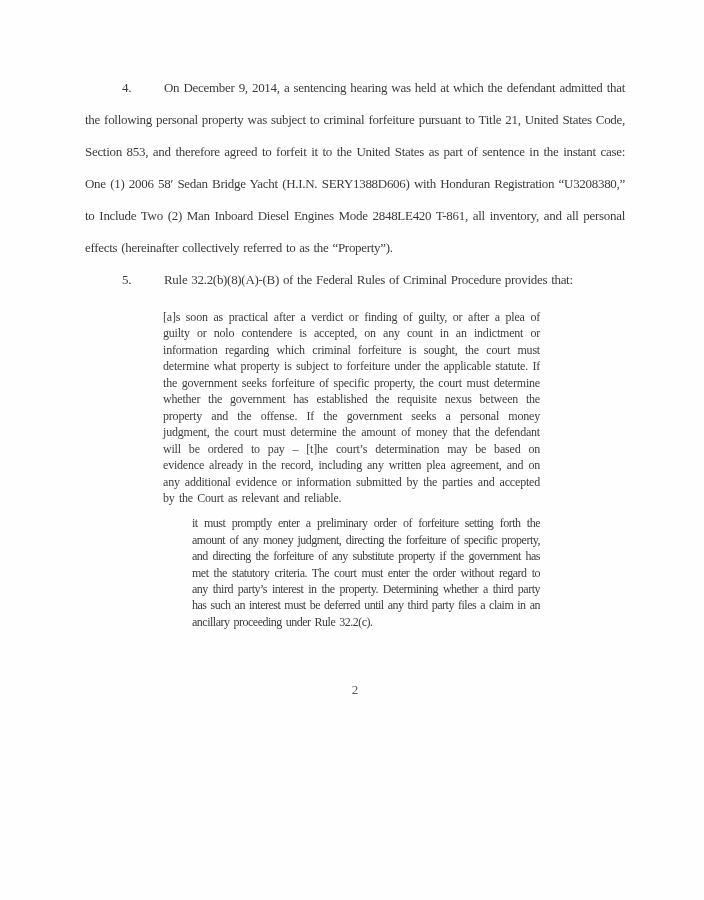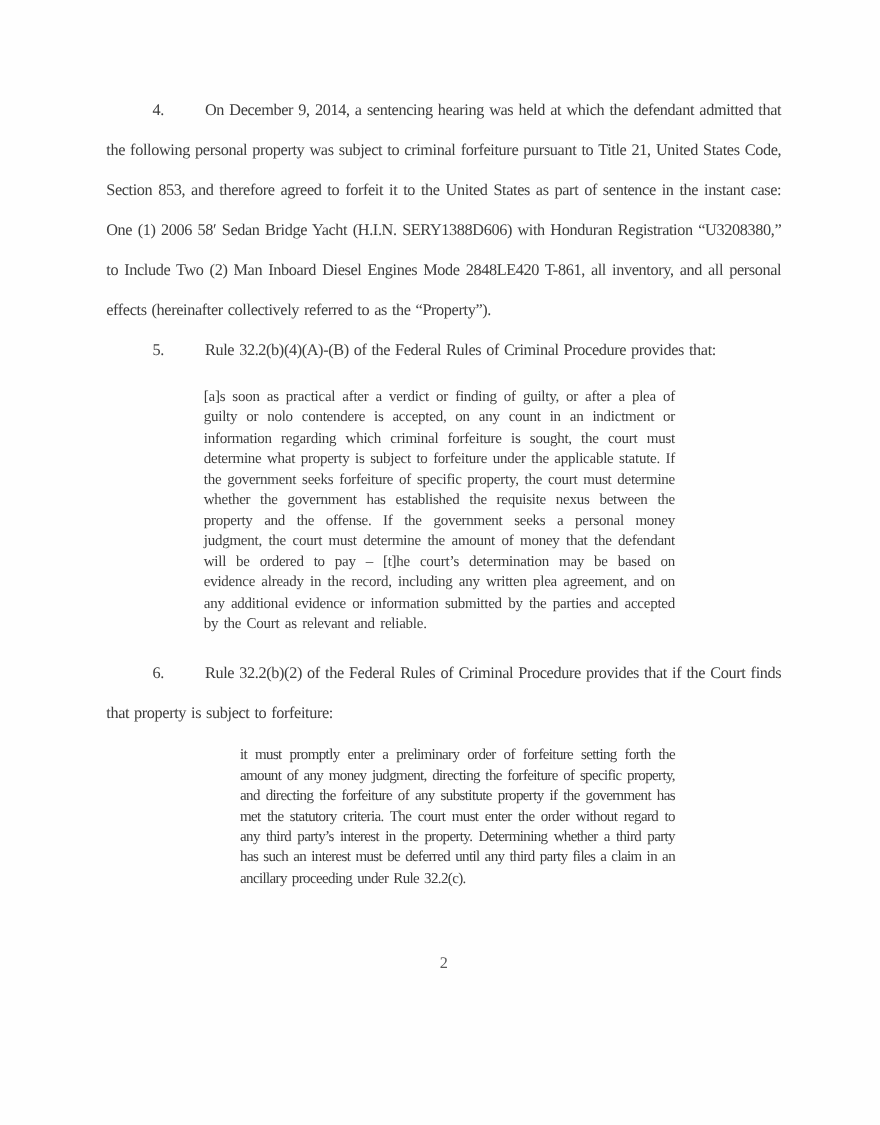--- a/index.html
+++ b/index.html
@@ -35,21 +35,21 @@
     text-indent: 0;
   }
   .quote {
     font-size: 12px;
     line-height: 16.45px;
     text-align: justify;
     letter-spacing: -0.2px;
     word-spacing: 1.5px;
   }
   .quote-1 {
-    margin: 13px 0 16px 78px;
+    margin: 13px 0 4px 78px;
     width: 377px;
   }
   .quote-2 {
     margin: 9px 0 0 107px;
     width: 348px;
     letter-spacing: -0.5px;
     line-height: 16.4px;
   }
   .para-6 {
     margin-top: 2px;
@@ -62,23 +62,22 @@
     color: #5a5a5a;
   }
 </style>
 </head>
 <body>
 
 <div class="page">
 
   <p class="body-para"><span class="pnum">4.</span><span>On December 9, 2014, a sentencing hearing was held at which the defendant admitted that the following personal property was subject to criminal forfeiture pursuant to Title 21, United States Code, Section 853, and therefore agreed to forfeit it to the United States as part of sentence in the instant case: One (1) 2006 58′ Sedan Bridge Yacht (H.I.N. SERY1388D606) with Honduran Registration “U3208380,” to Include Two (2) Man Inboard Diesel Engines Mode 2848LE420 T-861, all inventory, and all personal effects (hereinafter collectively referred to as the “Property”).</span></p>
 
-  <p class="body-para"><span class="pnum">5.</span><span>Rule 32.2(b)(4)(A)-(B) of the Federal Rules of Criminal Procedure provides that:</span></p>
+  <p class="body-para"><span class="pnum">5.</span><span>Rule 32.2(b)(8)(A)-(B) of the Federal Rules of Criminal Procedure provides that:</span></p>
 
   <div class="quote quote-1">[a]s soon as practical after a verdict or finding of guilty, or after a plea of guilty or nolo contendere is accepted, on any count in an indictment or information regarding which criminal forfeiture is sought, the court must determine what property is subject to forfeiture under the applicable statute.  If the government seeks forfeiture of specific property, the court must determine whether the government has established the requisite nexus between the property and the offense.   If the government seeks a personal money judgment, the court must determine the amount of money that the defendant will be ordered to pay – [t]he court’s determination may be based on evidence already in the record, including any written plea agreement, and on any additional evidence or information submitted by the parties and accepted by the Court as relevant and reliable.</div>
 
-  <p class="body-para para-6"><span class="pnum">6.</span><span>Rule 32.2(b)(2) of the Federal Rules of Criminal Procedure provides that if the Court finds that property is subject to forfeiture:</span></p>
 
   <div class="quote quote-2">it must promptly enter a preliminary order of forfeiture setting forth the amount of any money judgment, directing the forfeiture of specific property, and directing the forfeiture of any substitute property if the government has met the statutory criteria.   The court must enter the order without regard to any third party’s interest in the property. Determining whether a third party has such an interest must be deferred until any third party files a claim in an ancillary proceeding under Rule 32.2(c).</div>
 
   <div class="page-number">2</div>
 
 </div>
 
 </body></html>

